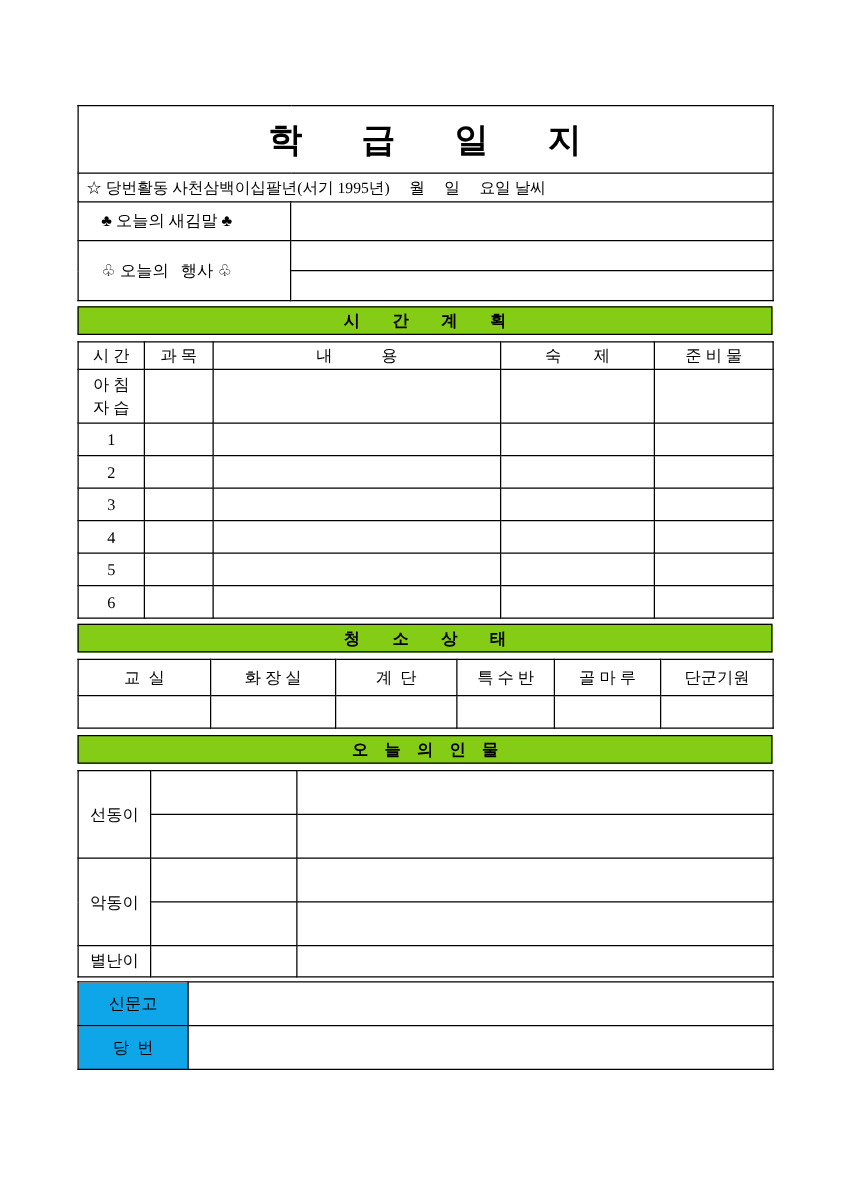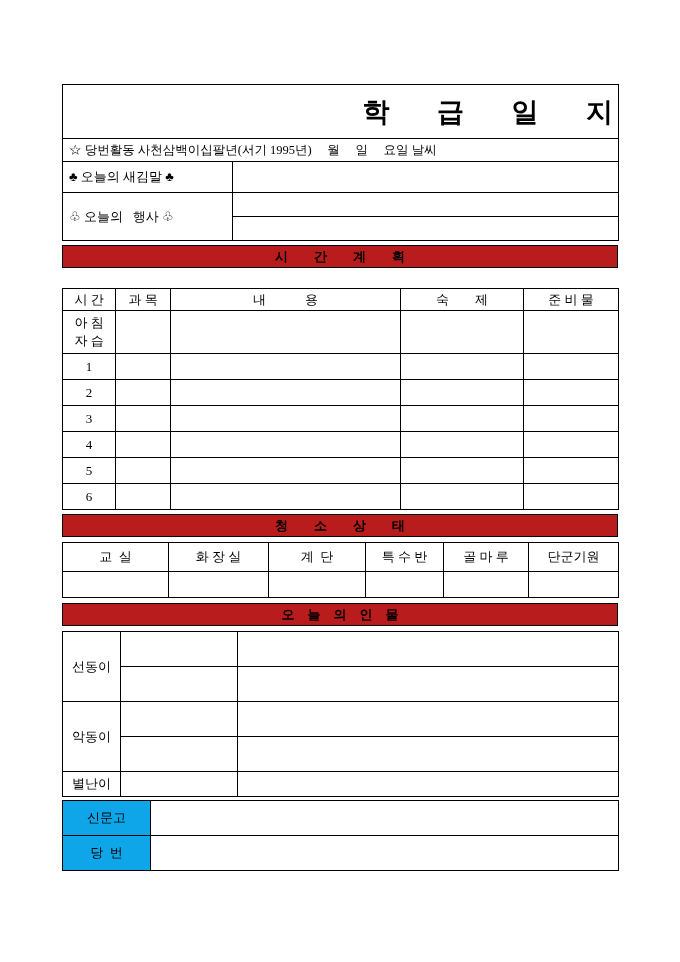--- a/index.html
+++ b/index.html
@@ -9,34 +9,34 @@
     background: #ffffff;
     color: #000;
     font-family: "Liberation Serif", "DejaVu Serif", serif;
   }
   .sheet { width: 556px; margin-left: 62px; padding-top: 84px; }
 
   table { border-collapse: collapse; table-layout: fixed; width: 556px; }
   td { border: 1px solid #000; font-size: 13px; padding: 0 4px; vertical-align: middle; overflow: hidden; }
 
   
-  .title-cell { height: 54px; text-align: right; font-size: 27px; font-weight: bold; white-space: pre; letter-spacing: 1px; }
+  .title-cell { height: 54px; text-align: center; font-size: 27px; font-weight: bold; white-space: pre; letter-spacing: 1px; }
   .date-cell  { height: 23px; font-size: 12.5px; white-space: pre; padding-left: 6px; }
-  .label-cell { font-size: 13px; padding-left: 6px; white-space: pre; }
+  .label-cell { font-size: 13px; padding-left: 18px; white-space: pre; }
   .r-motto td { height: 31px; }
   .r-event td { height: 24px; }
 
   
   .bar {
-    height: 23px; border: 1px solid #000; background: #b91c1c;
+    height: 23px; border: 1px solid #000; background: #84cc16;
     display: flex; align-items: center; justify-content: center;
     font-size: 13px; font-weight: bold; white-space: pre;
   }
   .bar-schedule { margin-top: 4px; }
-  .t-schedule   { margin-top: 20px; }
+  .t-schedule   { margin-top: 5px; }
   .bar-cleaning { margin-top: 4px; }
   .t-cleaning   { margin-top: 5px; }
   .bar-people   { margin-top: 5px; }
   .t-people     { margin-top: 5px; }
   .t-footer     { margin-top: 3px; }
 
   
   .t-schedule td { text-align: center; }
   .sched-head td { height: 22px; white-space: pre; }
   .row-morning td { height: 43px; }

